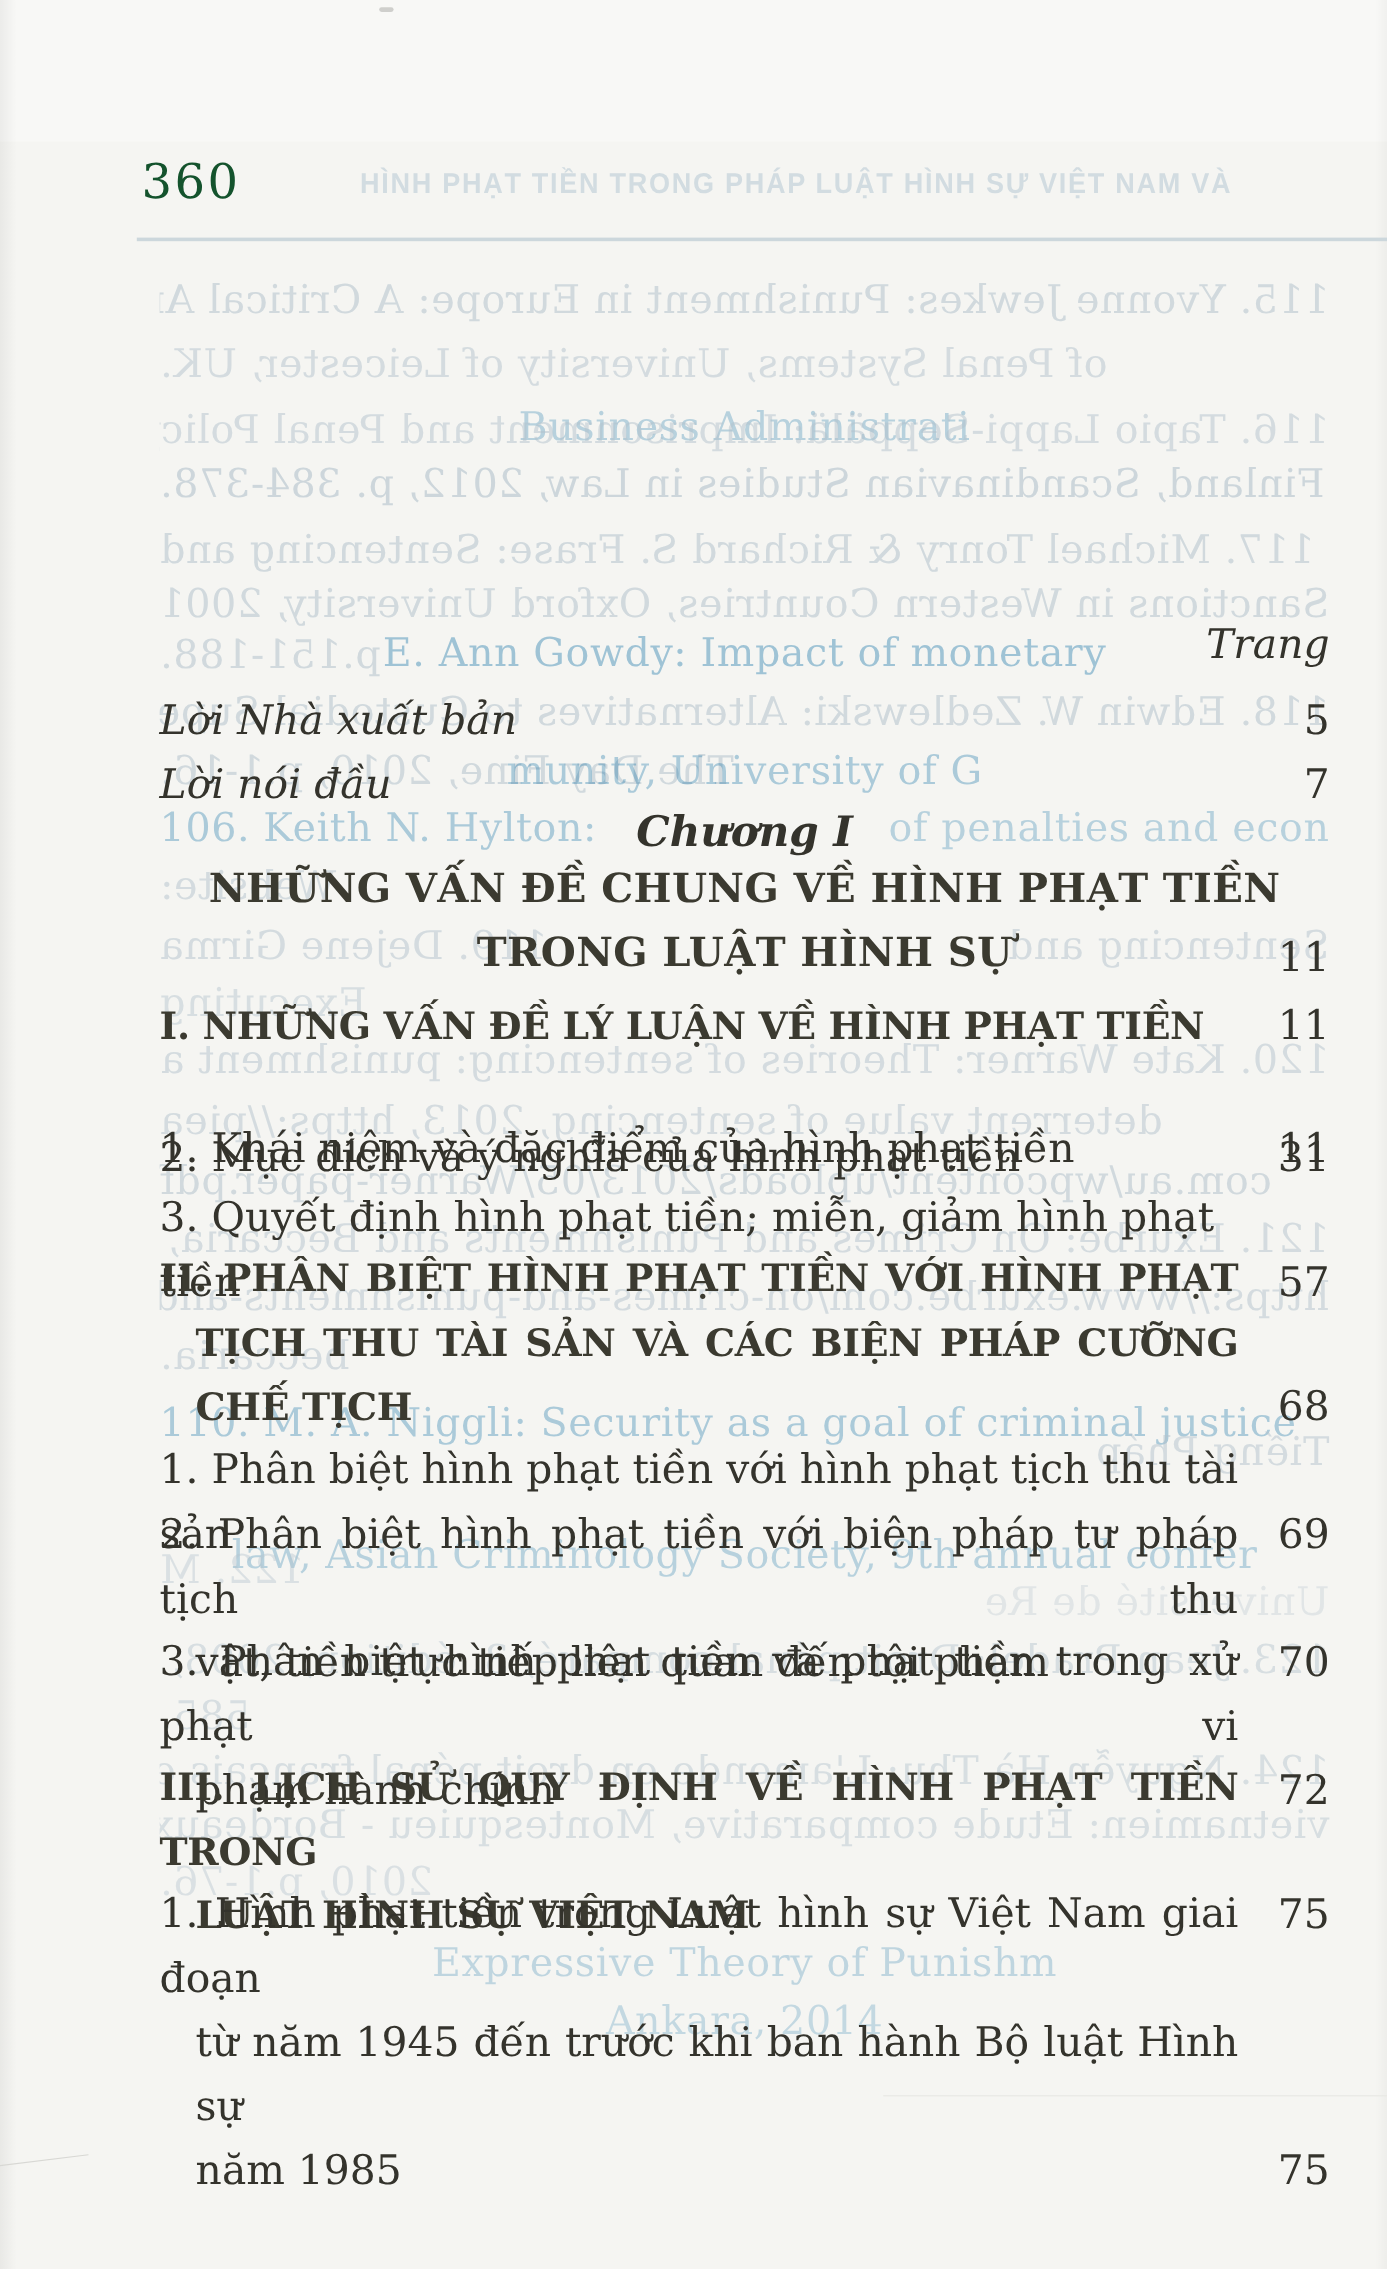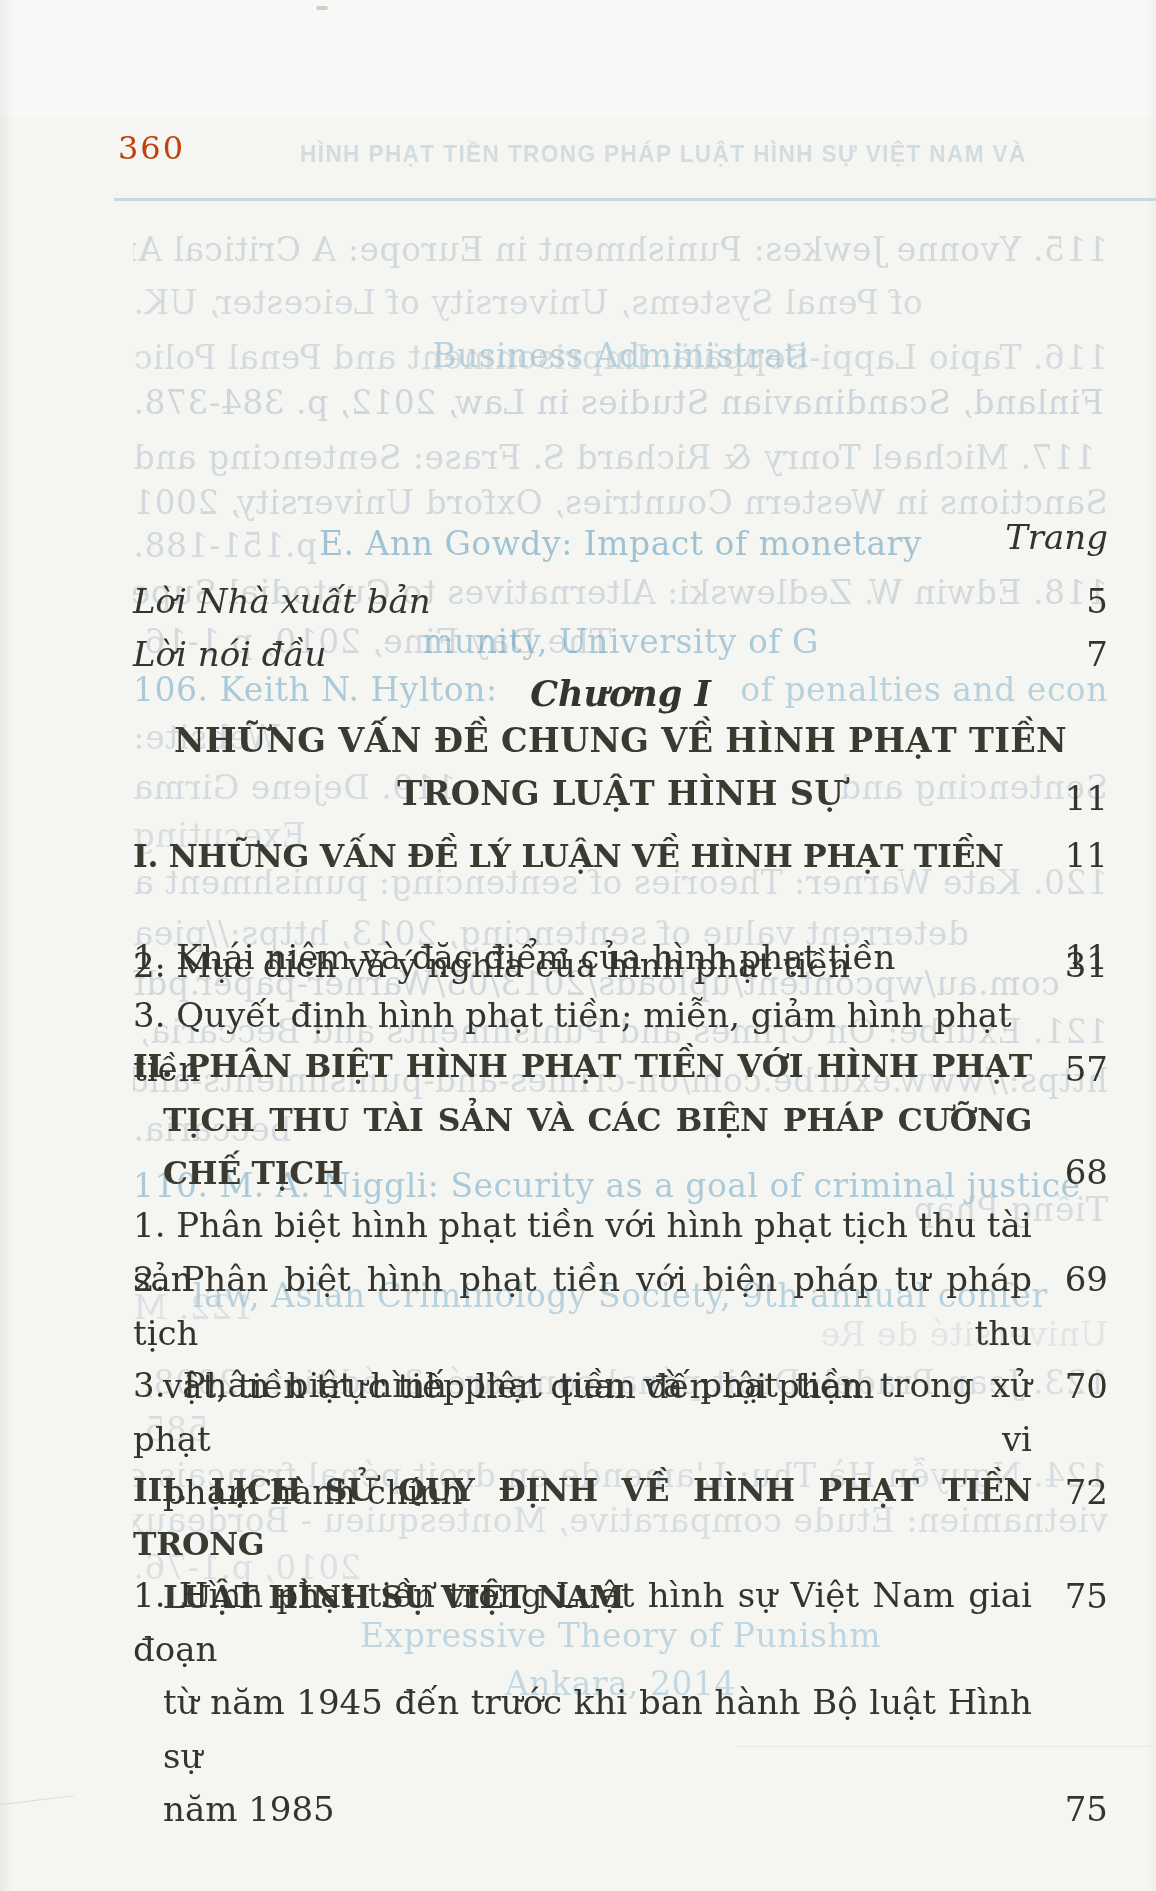--- a/index.html
+++ b/index.html
@@ -12,21 +12,21 @@
   .top-band{position:absolute;top:0;left:0;right:0;height:118px;background:#f8f8f6;}
   .left-shade{position:absolute;top:0;left:0;bottom:0;width:14px;
     background:linear-gradient(90deg,rgba(0,0,0,.05),rgba(0,0,0,0));}
   .right-shade{position:absolute;top:0;right:0;bottom:0;width:10px;
     background:linear-gradient(270deg,rgba(0,0,0,.03),rgba(0,0,0,0));}
   .speck{position:absolute;left:316px;top:6px;width:12px;height:4px;background:#cfcfcc;border-radius:2px;}
   .crease{position:absolute;right:0;top:1746px;width:420px;height:1px;background:#e8e8e4;}
   .artifact-line{position:absolute;left:-6px;top:1800px;width:80px;height:1px;background:#d8d8d4;transform:rotate(-7deg);}
 
   
-  .folio{position:absolute;left:118px;top:129px;font-size:32px;letter-spacing:2px;color:#c2410c;z-index:3;}
+  .folio{position:absolute;left:118px;top:129px;font-size:40px;letter-spacing:2px;color:#14532d;z-index:3;}
   .bleed-head{position:absolute;top:140px;font-family:"Liberation Sans",sans-serif;font-weight:700;
     font-size:24px;color:#d2dce1;letter-spacing:1.5px;white-space:nowrap;z-index:1;}
   .bleed-head.fwd{left:300px;transform:scaleX(.94);transform-origin:left;}
   .bleed-head.mir{right:2px;transform:scaleX(-.94);transform-origin:right;}
   .rule{position:absolute;top:198px;left:114px;right:0;height:3px;background:#ccd7dc;z-index:2;}
 
   
   .bleed-layer{position:absolute;left:133px;top:0;width:975px;height:100%;z-index:1;}
   .bleed-line{position:absolute;left:0;width:100%;font-size:33px;line-height:40px;
     letter-spacing:.5px;color:#b4c3cd;white-space:nowrap;overflow:hidden;}

